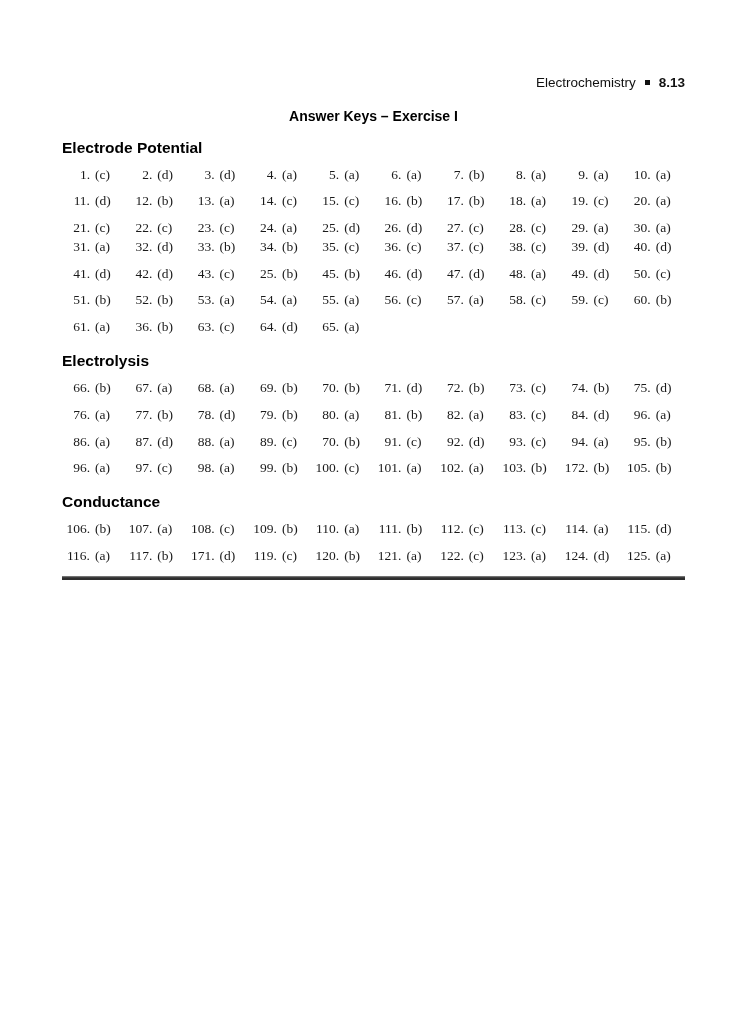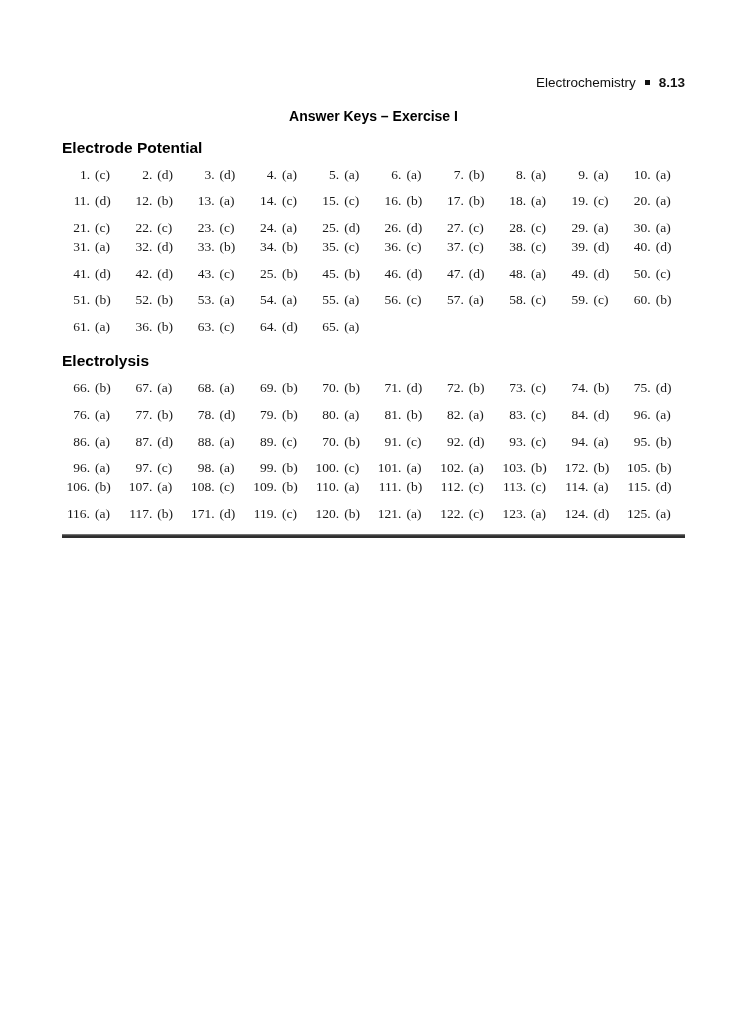--- a/index.html
+++ b/index.html
@@ -196,20 +196,21 @@
             <div class="cell"><span class="no">99.</span><span class="ch">(b)</span></div>
             <div class="cell"><span class="no">100.</span><span class="ch">(c)</span></div>
             <div class="cell"><span class="no">101.</span><span class="ch">(a)</span></div>
             <div class="cell"><span class="no">102.</span><span class="ch">(a)</span></div>
             <div class="cell"><span class="no">103.</span><span class="ch">(b)</span></div>
             <div class="cell"><span class="no">172.</span><span class="ch">(b)</span></div>
             <div class="cell"><span class="no">105.</span><span class="ch">(b)</span></div>
           </div>
         </section>
         <section>
+          <h2 class="sec-heading">Conductance</h2>
           <div class="answer-grid">
             <div class="cell"><span class="no">106.</span><span class="ch">(b)</span></div>
             <div class="cell"><span class="no">107.</span><span class="ch">(a)</span></div>
             <div class="cell"><span class="no">108.</span><span class="ch">(c)</span></div>
             <div class="cell"><span class="no">109.</span><span class="ch">(b)</span></div>
             <div class="cell"><span class="no">110.</span><span class="ch">(a)</span></div>
             <div class="cell"><span class="no">111.</span><span class="ch">(b)</span></div>
             <div class="cell"><span class="no">112.</span><span class="ch">(c)</span></div>
             <div class="cell"><span class="no">113.</span><span class="ch">(c)</span></div>
             <div class="cell"><span class="no">114.</span><span class="ch">(a)</span></div>

